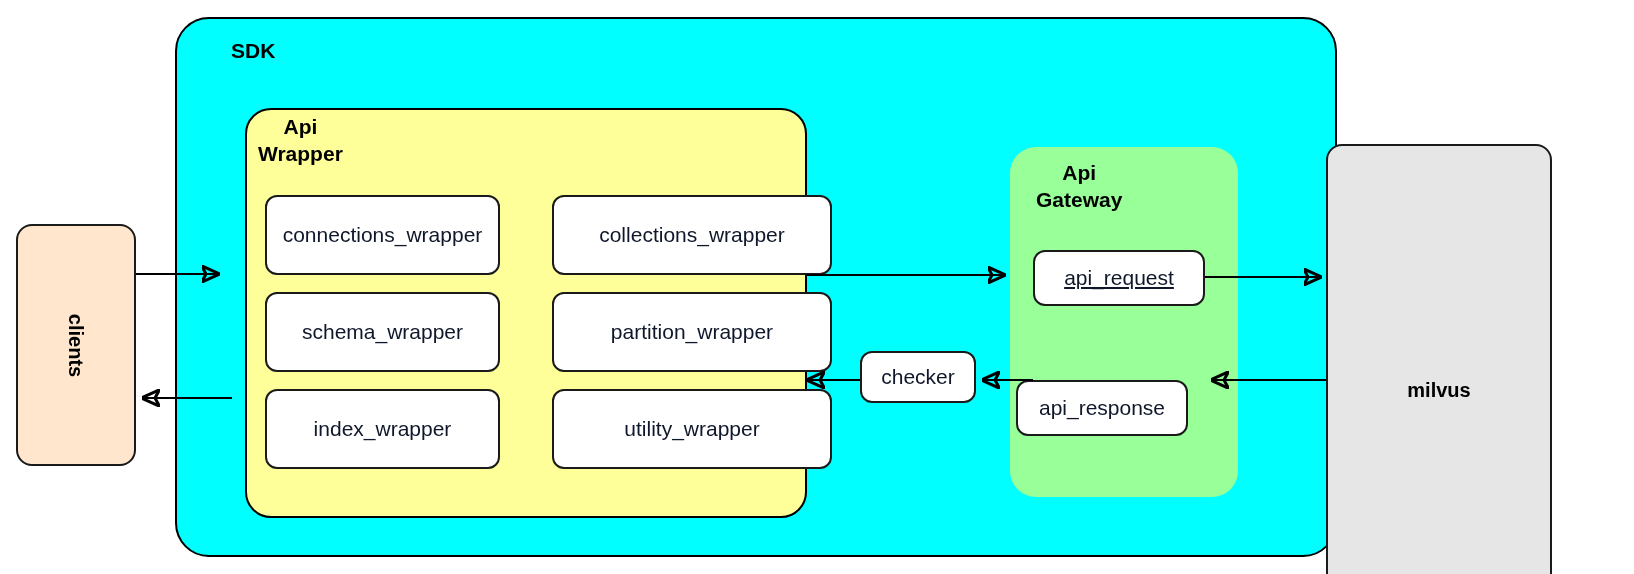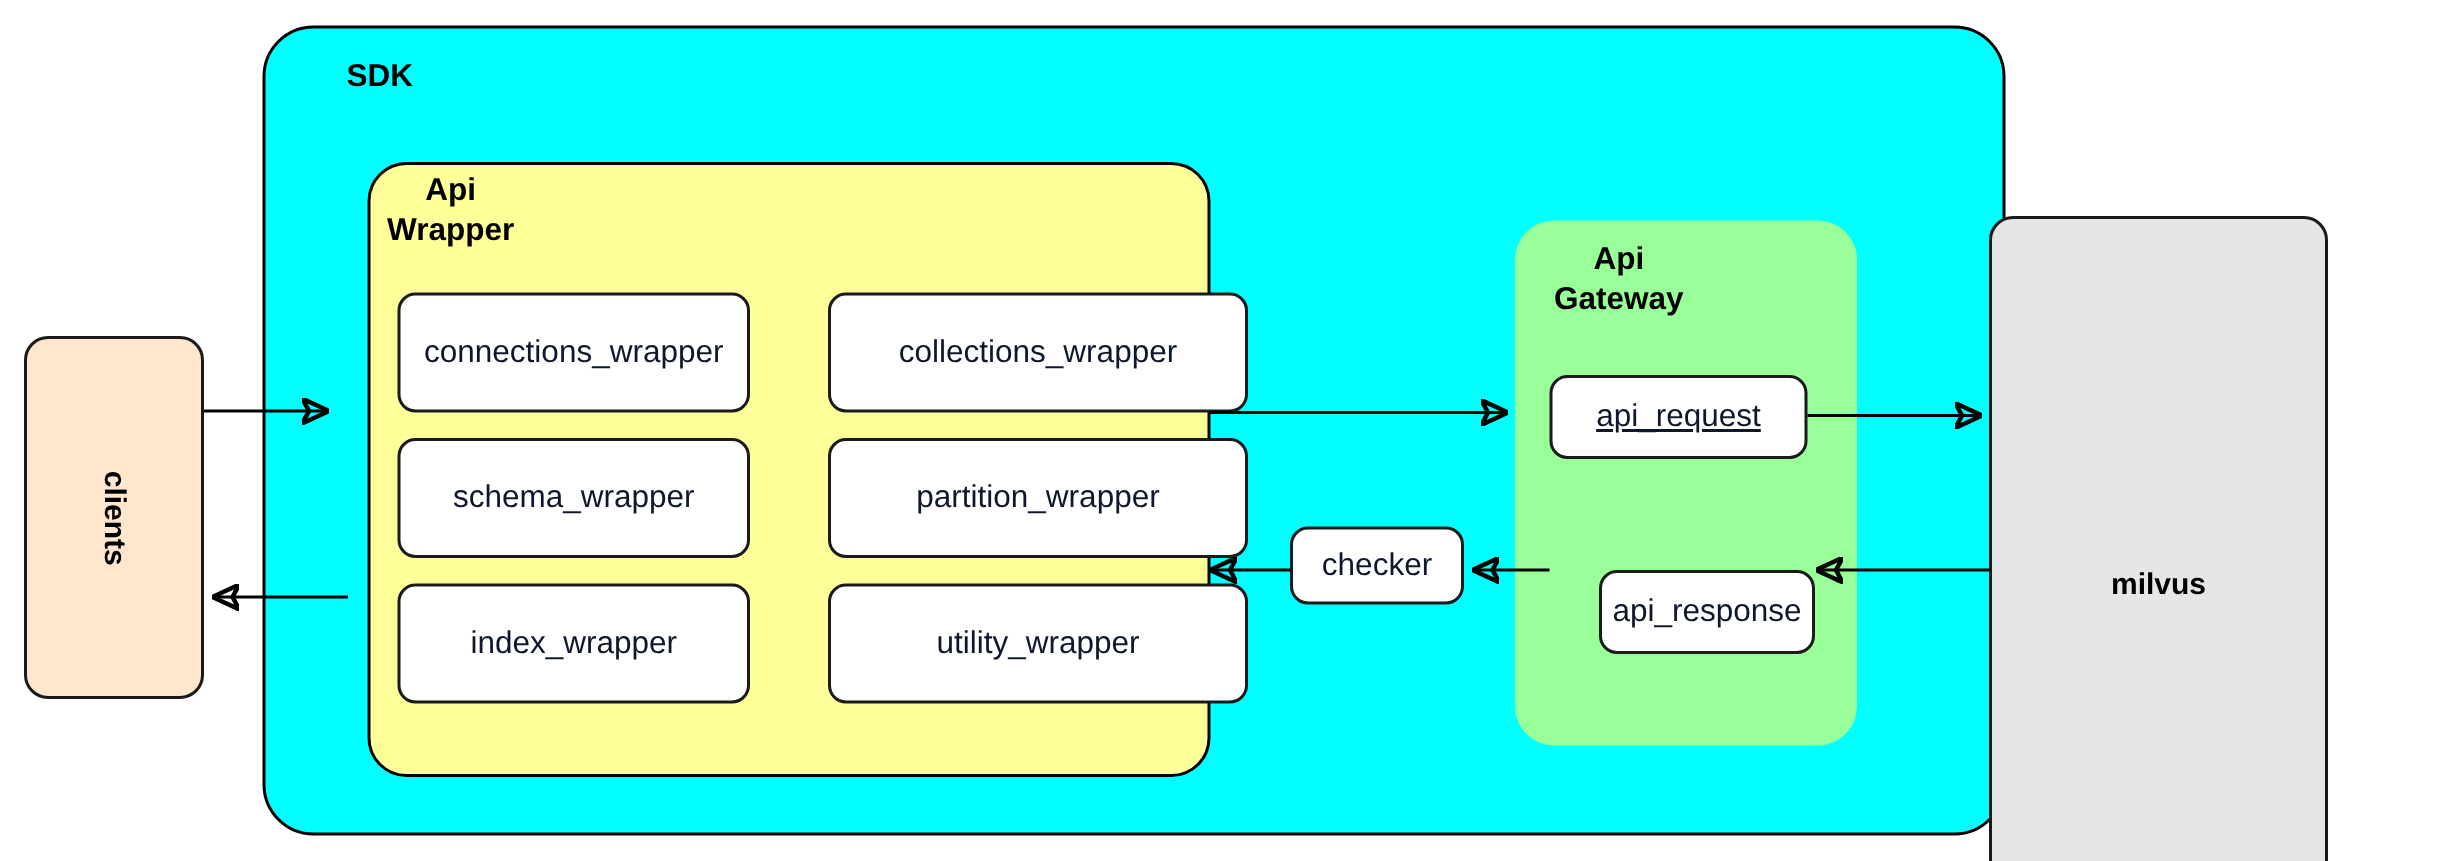--- a/index.html
+++ b/index.html
@@ -117,21 +117,21 @@
     background: #e6e6e6;
   }
   
   .w-r1 { top: 195px; height: 80px; }
   .w-r2 { top: 292px; height: 80px; }
   .w-r3 { top: 389px; height: 80px; }
   .w-c1 { left: 265px; width: 235px; }
   .w-c2 { left: 552px; width: 280px; }
 
   .api-request  { left: 1033px; top: 250px; width: 172px; height: 56px; text-decoration: underline; }
-  .api-response { left: 1066px; top: 352px; width: 144px; height: 56px; margin-top: 28px; }
+  .api-response { left: 1016px; top: 352px; width: 172px; height: 56px; margin-top: 28px; }
   .checker-box  { left: 860px; top: 351px; width: 116px; height: 52px; }
 
   
   .conn { position: absolute; }
   .conn line, .conn path { stroke: #000000; stroke-width: 2; fill: none; }
   .arrowhead { fill: #000000; }
 </style>
 </head>
 <body>
 

